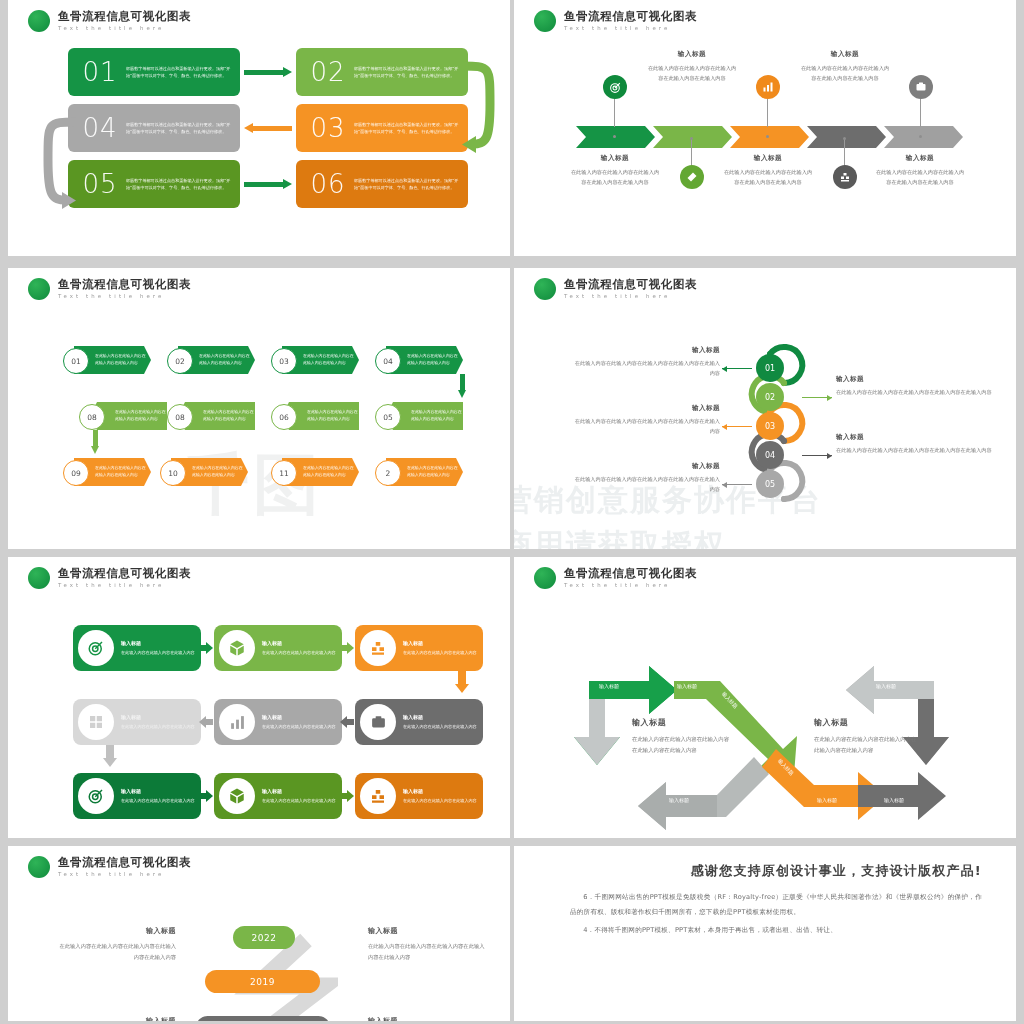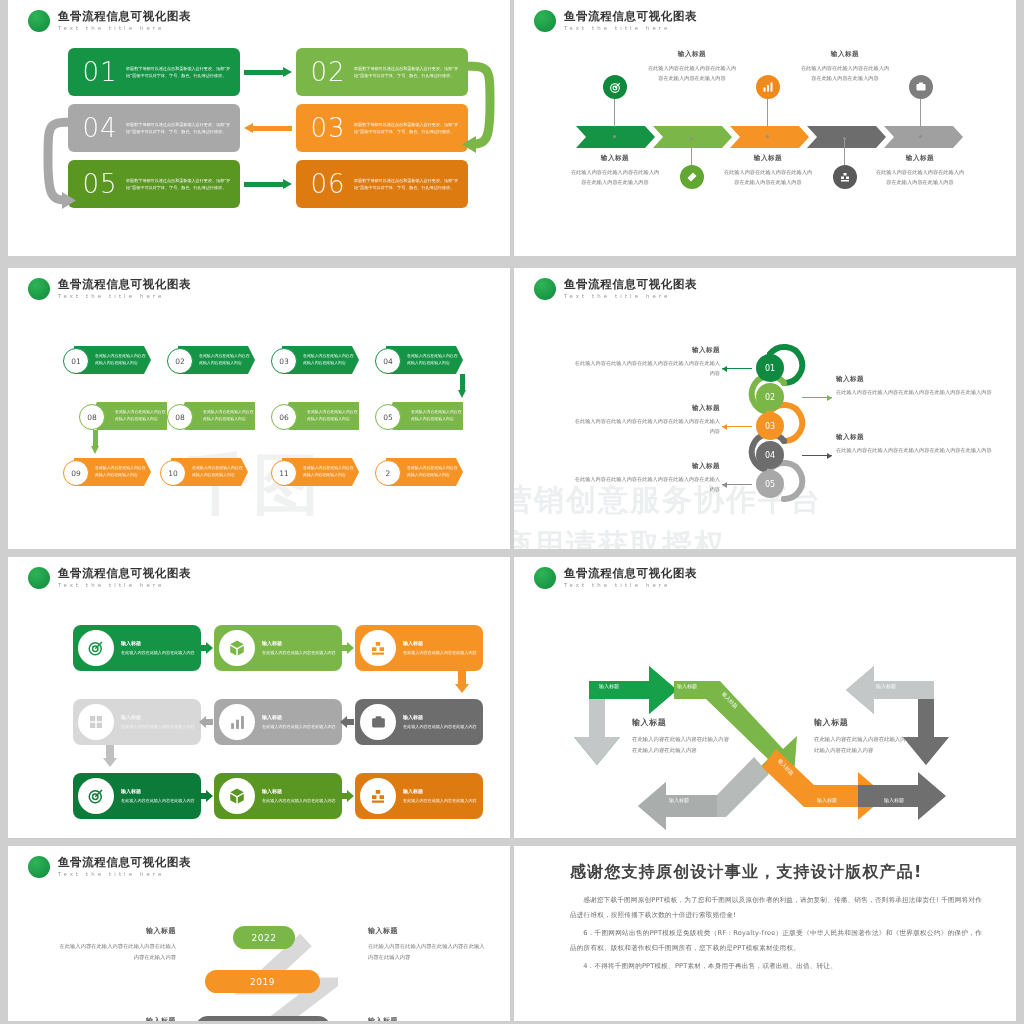--- a/index.html
+++ b/index.html
@@ -92,21 +92,21 @@
   
   .yr{position:absolute;top:24px;left:0;width:502px;}
   .ypill{position:absolute;height:23px;border-radius:12px;display:flex;align-items:center;justify-content:center;color:#fff;font-size:9px;letter-spacing:.5px;}
   .ytxt{position:absolute;width:120px;}
   .ytxt .h{font-size:7px;font-weight:bold;color:#555;margin-bottom:5px;letter-spacing:.5px;}
   .ytxt .p{font-size:5.3px;color:#7b7b7b;line-height:2;}
   .ytxt.r{text-align:right;}
 
   
   .th{position:absolute;left:56px;top:16px;right:34px;}
-  .th h1{font-size:16px;font-weight:bold;color:#444;text-align:left;margin:0 0 10px 0;letter-spacing:1.2px;}
+  .th h1{font-size:13px;font-weight:bold;color:#444;text-align:right;margin:0 0 10px 0;letter-spacing:1.2px;}
   .th p{font-size:6.6px;color:#6e6e6e;line-height:2.35;margin:0 0 2px 0;text-align:justify;text-indent:13.2px;letter-spacing:.2px;}
 
   
   .wm{position:absolute;pointer-events:none;}
   .wmTxt{font-size:30px;color:#eceff0;font-weight:bold;letter-spacing:2px;white-space:nowrap;}
   .wmLogo{font-size:66px;color:#f0f1f1;font-weight:bold;letter-spacing:4px;white-space:nowrap;}
 </style>
 </head>
 <body>
 
@@ -697,19 +697,18 @@
         <div class="ytxt" style="left:360px;top:104px;">
           <div class="h">输入标题</div>
         </div>
       </div>
     </div>
   </div>
 
   <div class="slide sC" style="left:514px;top:846px;">
     <div class="th">
       <h1>感谢您支持原创设计事业，支持设计版权产品!</h1>
-      <p>感谢您下载千图网原创PPT模板，为了您和千图网以及原创作者的利益，请勿复制、传播、销售，否则将承担法律责任! 千图网将对作品进行维权，按照传播下载次数的十倍进行索取赔偿金!</p>
       <p>6．千图网网站出售的PPT模板是免版税类（RF：Royalty-free）正版受《中华人民共和国著作法》和《世界版权公约》的保护，作品的所有权、版权和著作权归千图网所有，您下载的是PPT模板素材使用权。</p>
       <p>4．不得将千图网的PPT模板、PPT素材，本身用于再出售，或者出租、出借、转让、</p>
     </div>
   </div>
 
 </div>
 
 </body></html>

